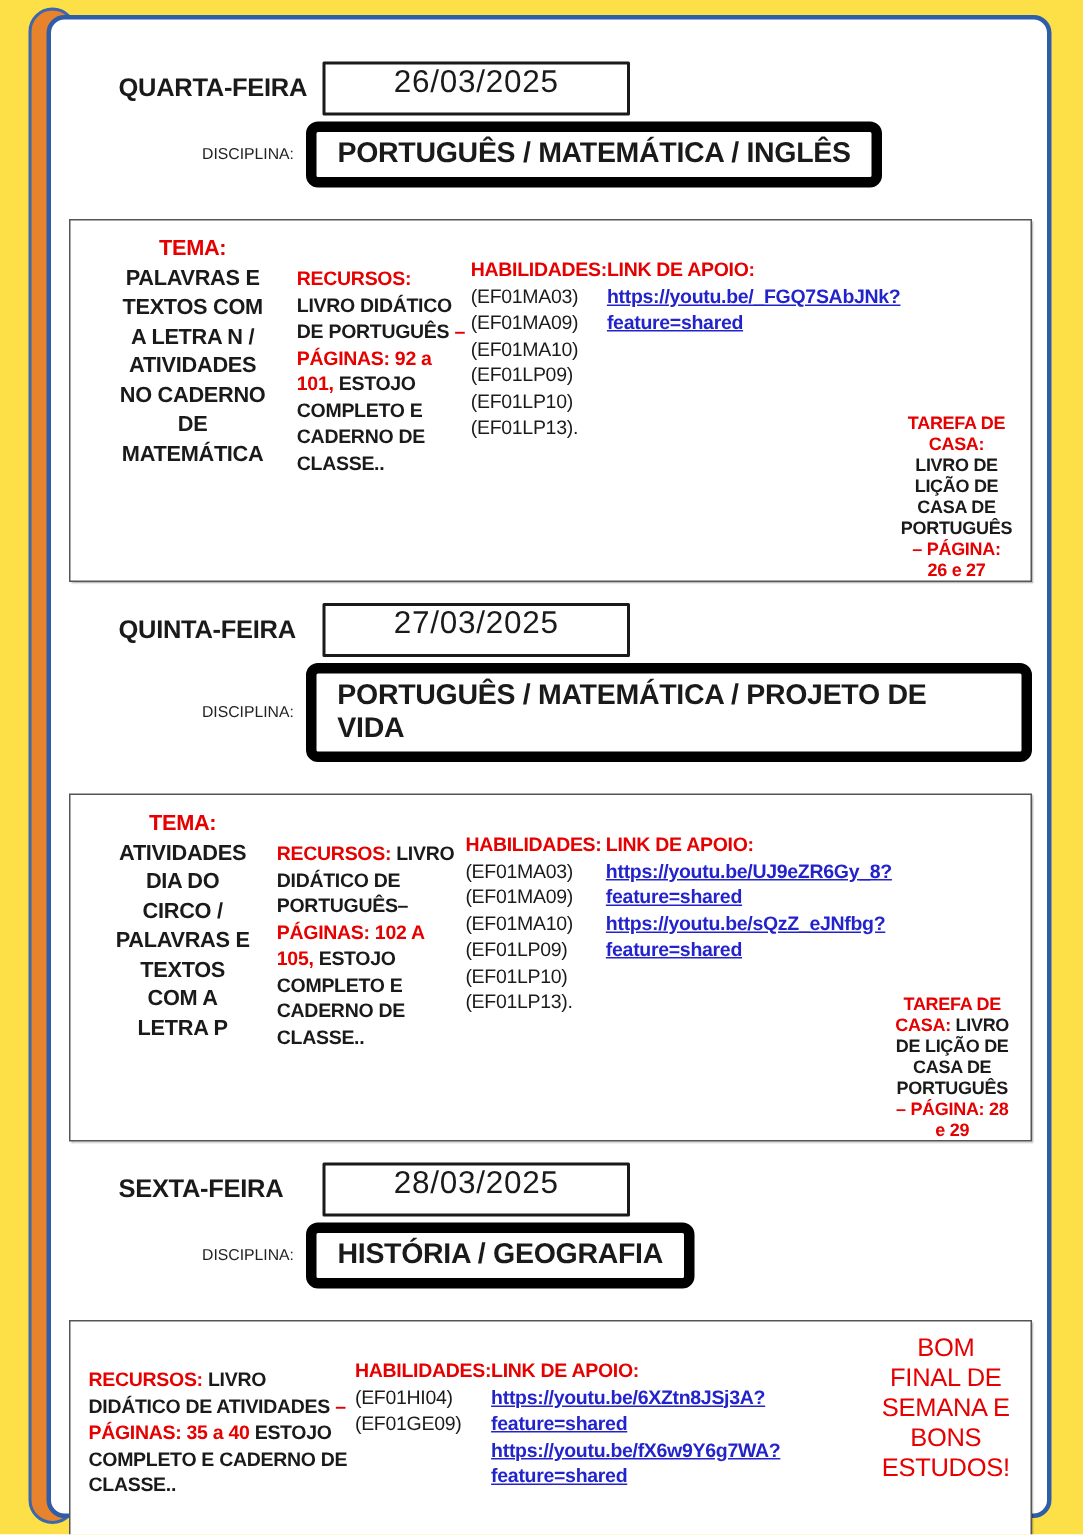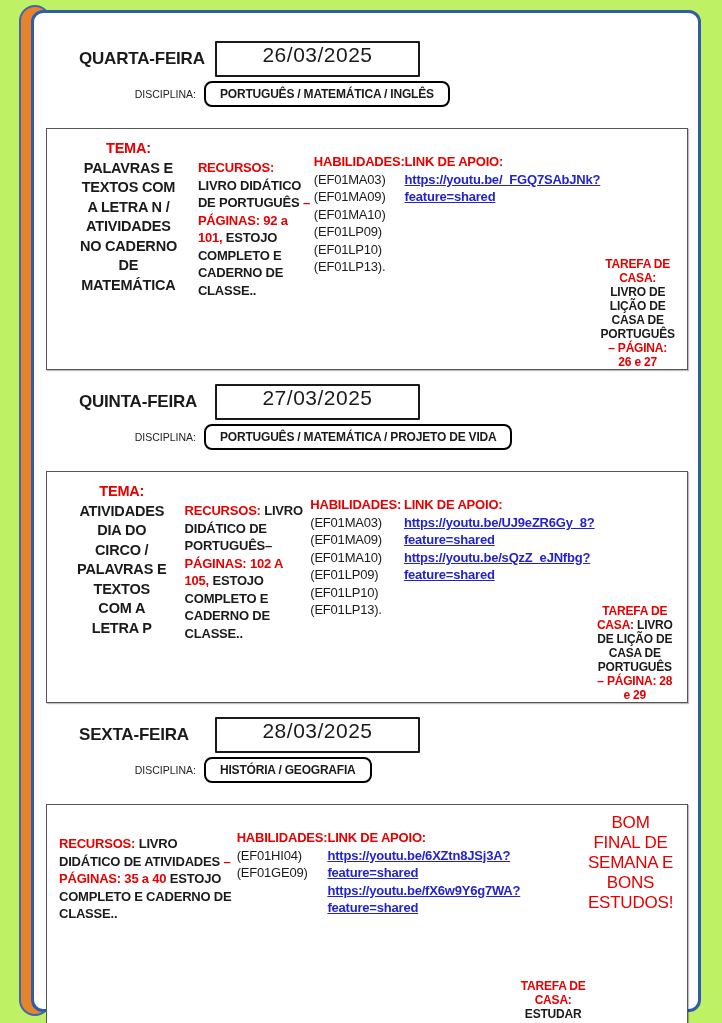--- a/index.html
+++ b/index.html
@@ -1,33 +1,33 @@
 <!DOCTYPE html>
 <html><head>
 <meta charset="utf-8">
 <style>
   html,body{margin:0;padding:0;background:#fff;}
-  .stage{position:relative;width:722px;height:1023px;background:#bef264;overflow:hidden;
+  .stage{position:relative;width:722px;height:1023px;background:#fde047;overflow:hidden;
          font-family:"Liberation Sans", sans-serif;color:#1a1a1a;}
   .accent{position:absolute;left:19px;top:5px;width:28px;bottom:7px;border-radius:16px;
           background:#e8832d;border:2px solid #3a67ae;}
   .frame{position:absolute;left:31px;top:10px;right:21px;bottom:11px;background:#fff;
          border:3px solid #2f5da8;border-radius:12px;box-sizing:border-box;
          padding:28px 10px 6px 12px;display:flex;flex-direction:column;}
   .day{display:flex;flex-direction:column;}
   .day + .day{margin-top:14px;}
   .day-header{display:flex;align-items:center;margin-left:33px;}
   .day-label{width:136px;font-size:17px;font-weight:bold;letter-spacing:-0.2px;}
   .date-box{width:201px;height:32px;border:2px solid #1a1a1a;border-radius:1px;
             display:flex;justify-content:center;}
   .date-box span{font-size:21px;letter-spacing:0.5px;}
   .disc-row{display:flex;align-items:center;margin-top:4px;margin-bottom:21px;}
   .disc-label{width:158px;text-align:right;font-size:10.5px;color:#222;padding-right:8px;
               box-sizing:border-box;}
-  .disc-box{border:2px solid #000000;border-radius:8px;padding:4px 14px;font-size:12px;
+  .disc-box{border:7px solid #000000;border-radius:8px;padding:4px 14px;font-size:19px;
             font-weight:bold;letter-spacing:-0.2px;}
   .tema-box{border:1.5px solid #555;background:#fff;padding:8px 12px 0 12px;
             display:flex;flex-direction:row;box-shadow:1px 1px 1px rgba(0,0,0,0.25);}
   .day:nth-of-type(1) .tema-box{min-height:232px;}
   .day:nth-of-type(2) .tema-box{min-height:222px;}
   .day:nth-of-type(3) .tema-box{min-height:236px;}
   .tema-line{margin:2px 18px 0 18px;text-align:center;font-size:14.5px;font-weight:bold;
              letter-spacing:-0.2px;line-height:1.35;}
   .body-line{margin:16px 0 0 0;font-size:13px;font-weight:bold;letter-spacing:-0.2px;
              line-height:1.35;}

